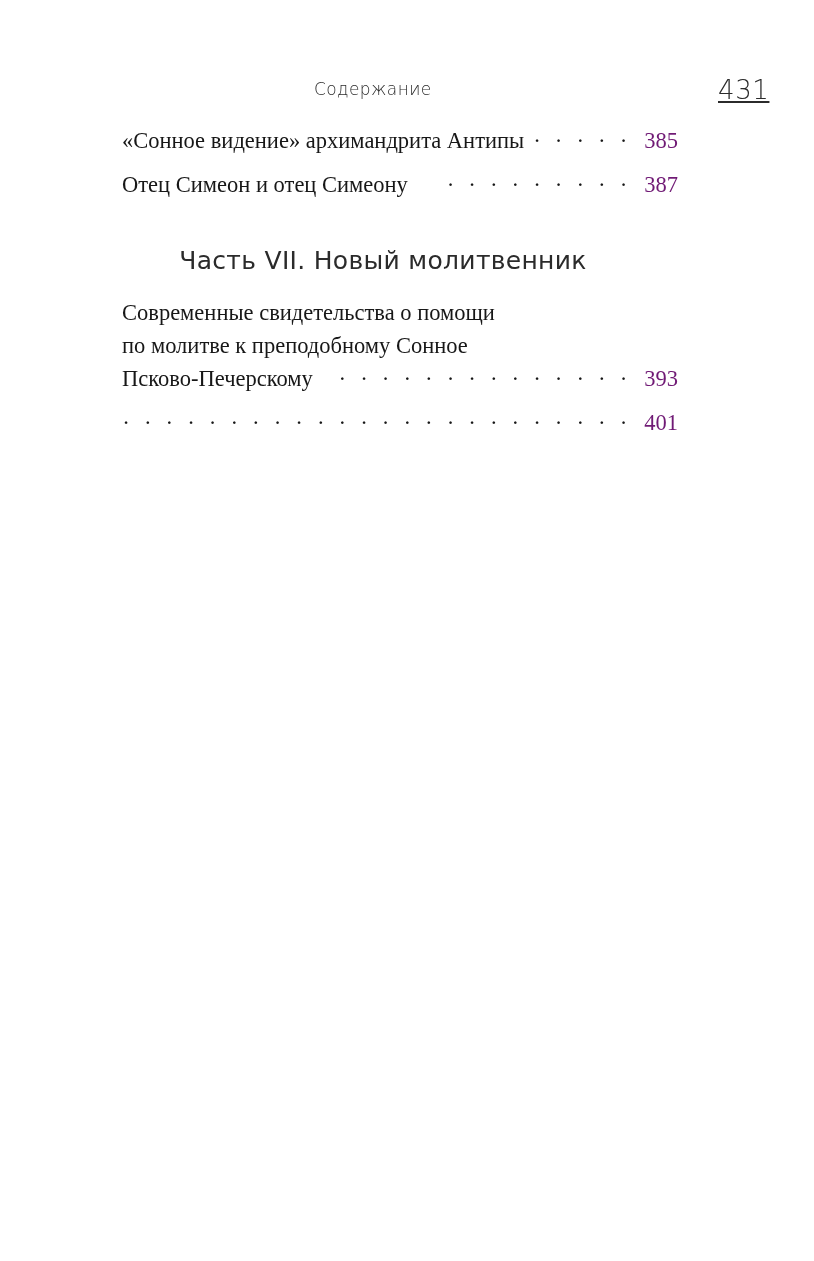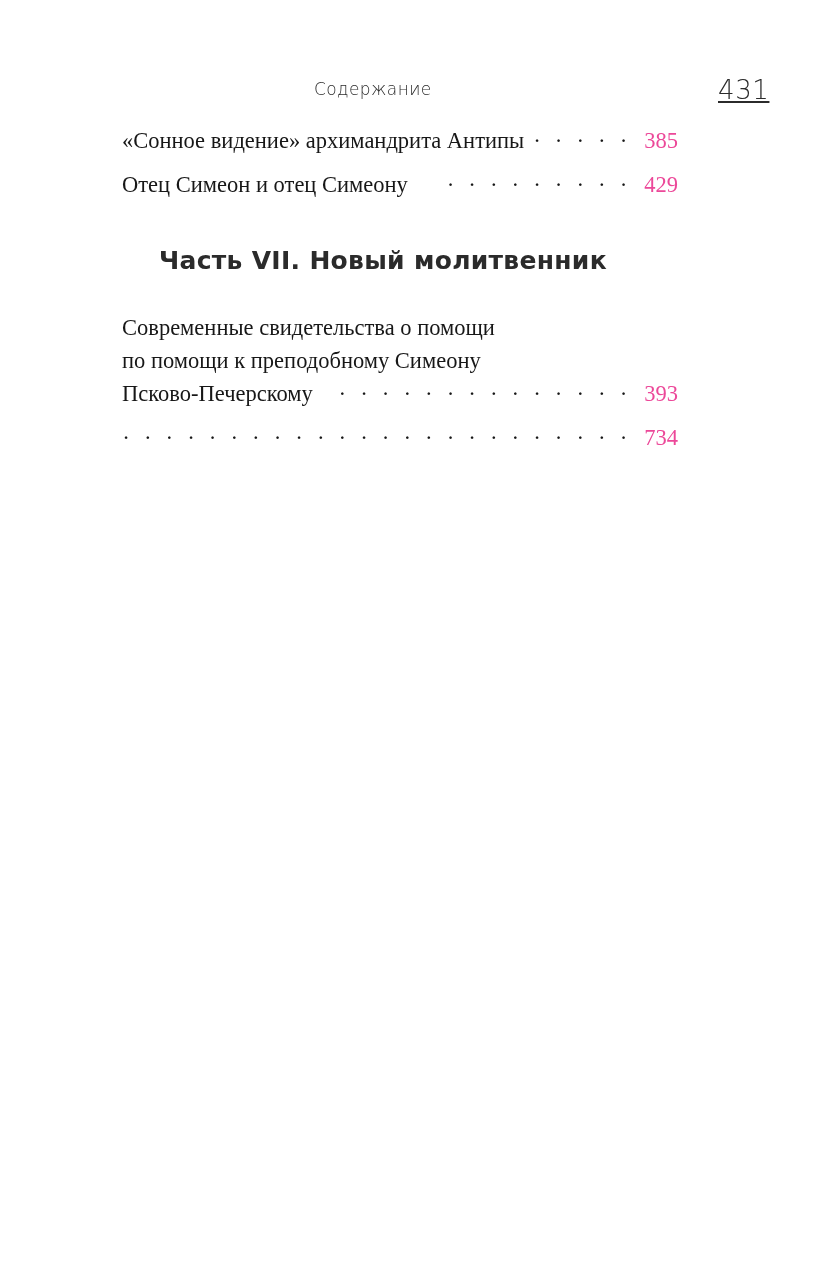--- a/index.html
+++ b/index.html
@@ -113,51 +113,51 @@
     position: absolute;
     right: 0;
     bottom: 0.06em;
   }
 
   .entry-page {
     flex: 0 0 auto;
     white-space: nowrap;
     font-size: 22.5px;
     text-align: right;
-    color: #ec4899;
+    color: #701a75;
   }
 
   .gap-wide .leaders { margin-left: 26px; }
   .gap-narrow .leaders { margin-left: 2px; }
 
   
   .part-title {
     margin-top: 45px;
     text-align: center;
     font-family: "DejaVu Sans", "Liberation Sans", sans-serif;
     font-size: 25px;
-    font-weight: 700;
+    font-weight: 400;
     letter-spacing: 0.3px;
     color: #2b2b2b;
     white-space: nowrap;
   }
 
   
   .section-heading {
     margin-top: 26px;
     margin-left: 0;
     font-family: "Liberation Serif", "DejaVu Serif", serif;
     font-weight: bold;
     font-size: 21px;
     letter-spacing: 0.2px;
     color: #131313;
     white-space: nowrap;
   }
 
-  .entries-block { margin-top: 36px; }
+  .entries-block { margin-top: 21px; }
 
   .entry + .entry { margin-top: 11px; }
 </style>
 </head>
 <body>
 
 <div class="page">
 
   <div class="running-head">
     <span class="running-head-title">Содержание</span>
@@ -174,44 +174,44 @@
           <span class="entry-text">«Сонное видение» архимандрита Антипы</span>
           <span class="leaders"></span>
           <span class="entry-page">385</span>
         </div>
       </div>
 
       <div class="entry gap-wide">
         <div class="entry-tail">
           <span class="entry-text">Отец Симеон и отец Симеону</span>
           <span class="leaders"></span>
-          <span class="entry-page">429</span>
+          <span class="entry-page">387</span>
         </div>
       </div>
 
     </div>
 
     <div class="part-title">Часть VII. Новый молитвенник</div>
 
 
     <div class="entries-block">
 
       <div class="entry gap-wide">
         <span class="entry-line">Современные свидетельства о помощи</span>
-        <span class="entry-line">по помощи к преподобному Симеону</span>
+        <span class="entry-line">по молитве к преподобному Сонное</span>
         <div class="entry-tail">
           <span class="entry-text">Псково-Печерскому</span>
           <span class="leaders"></span>
           <span class="entry-page">393</span>
         </div>
       </div>
 
       <div class="entry gap-narrow">
         <div class="entry-tail">
           <span class="leaders"></span>
-          <span class="entry-page">734</span>
+          <span class="entry-page">401</span>
         </div>
       </div>
 
     </div>
 
   </div>
 </div>
 
 </body></html>

